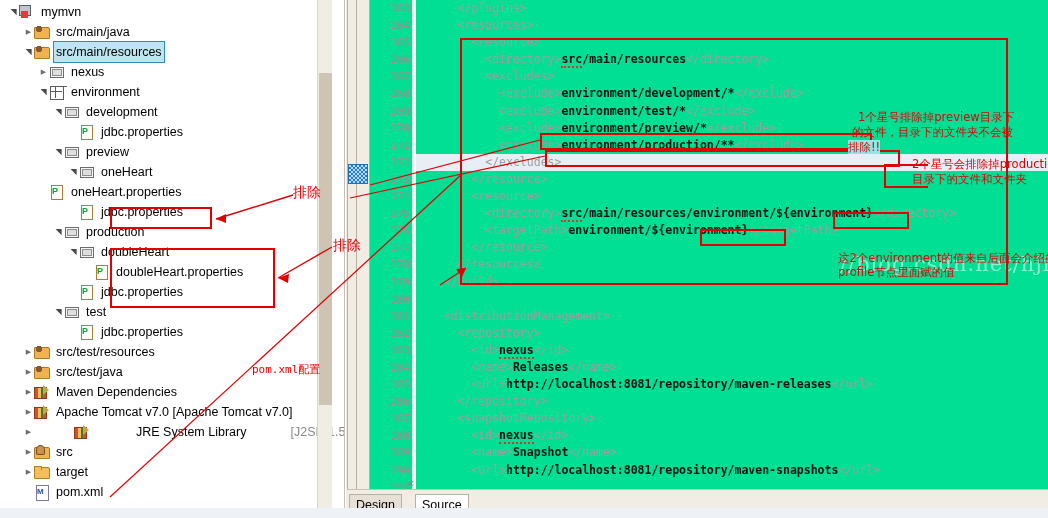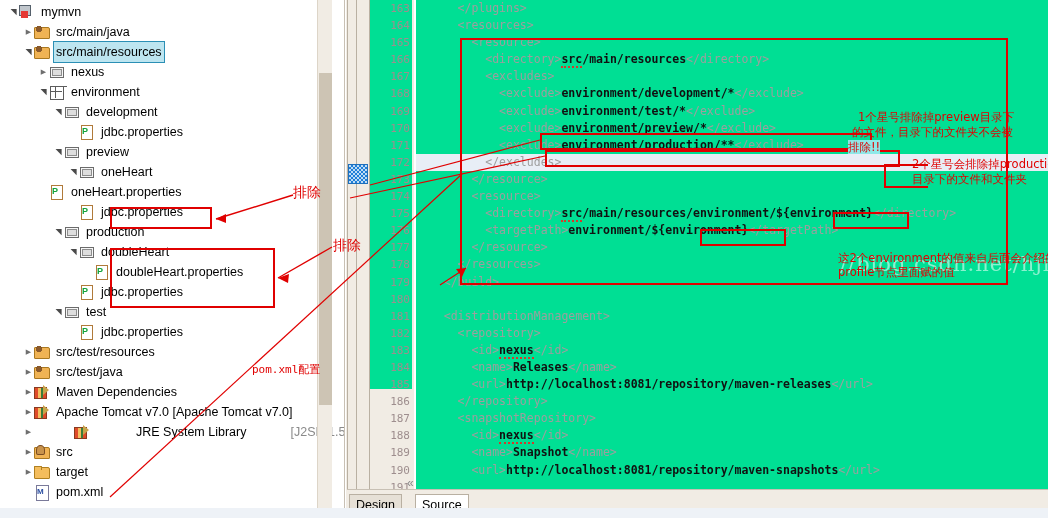--- a/index.html
+++ b/index.html
@@ -104,21 +104,21 @@
   
   #editor {
     position:absolute; left:346px; top:0; width:702px; height:518px;
     background:#f1ece4;
   }
   #edge1 {position:absolute; left:347px; top:0; width:1px; height:500px; background:#b9b0a2;}
   #edge2 {position:absolute; left:356px; top:0; width:1px; height:500px; background:#b9b0a2;}
   #edge3 {position:absolute; left:369px; top:0; width:1px; height:500px; background:#b9b0a2;}
 
   #gutter {
-    position:absolute; left:370px; top:0; width:42px; height:389px;
+    position:absolute; left:370px; top:0; width:42px; height:489px;
     background:#00df94;
     font-family:"DejaVu Sans Mono", monospace; font-size:11px;
   }
   .gline {
     height:17.1px; line-height:17.1px; text-align:right;
     color:#9e8e8e; padding-right:2px; position:relative;
   }
 
   #gsep {position:absolute; left:414px; top:0; width:2px; height:489px; background:#ffffff;}
 

